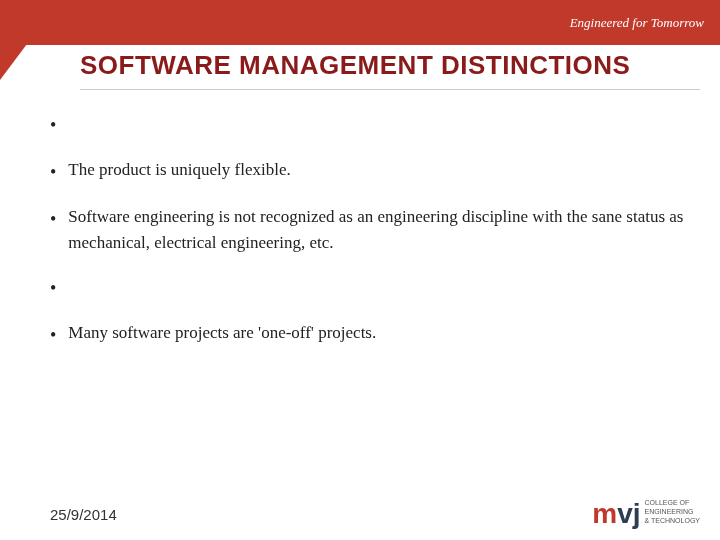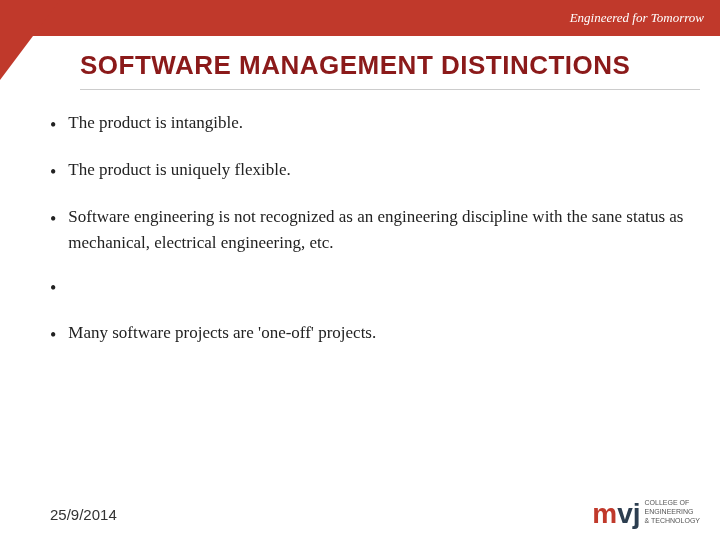--- a/index.html
+++ b/index.html
@@ -12,21 +12,21 @@
       background: #ffffff;
       position: relative;
     }
 
     
     .top-banner {
       position: absolute;
       top: 0;
       left: 0;
       width: 100%;
-      height: 36px;
+      height: 45px;
       background: #c0392b;
       display: flex;
       align-items: center;
       justify-content: flex-end;
       padding-right: 16px;
     }
 
     .top-banner-text {
       color: #ffffff;
       font-size: 13px;
@@ -151,21 +151,20 @@
 
 <div class="title-container">
   <div class="title">SOFTWARE MANAGEMENT DISTINCTIONS</div>
   <div class="title-rule"></div>
 </div>
 
 <div class="content">
 
   <div class="bullet-item">
     <span class="bullet-dot">•</span>
-    <span class="bullet-text">The product is intangible.</span>
   </div>
 
   <div class="bullet-item">
     <span class="bullet-dot">•</span>
     <span class="bullet-text">The product is uniquely flexible.</span>
   </div>
 
   <div class="bullet-item">
     <span class="bullet-dot">•</span>
     <span class="bullet-text">Software   engineering   is   not   recognized   as   an engineering   discipline   with   the   sane   status   as mechanical, electrical engineering, etc.</span>

